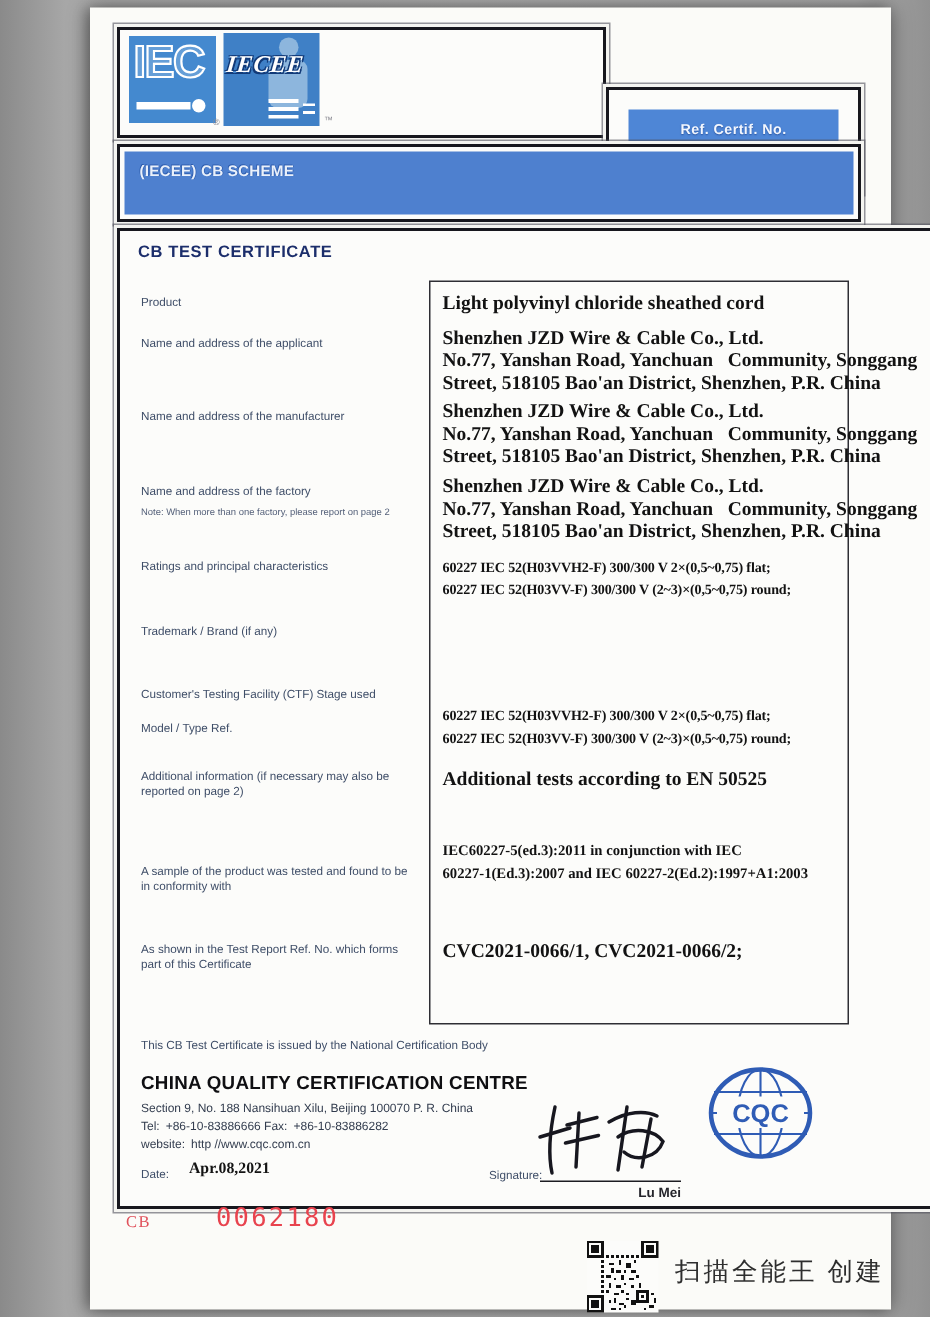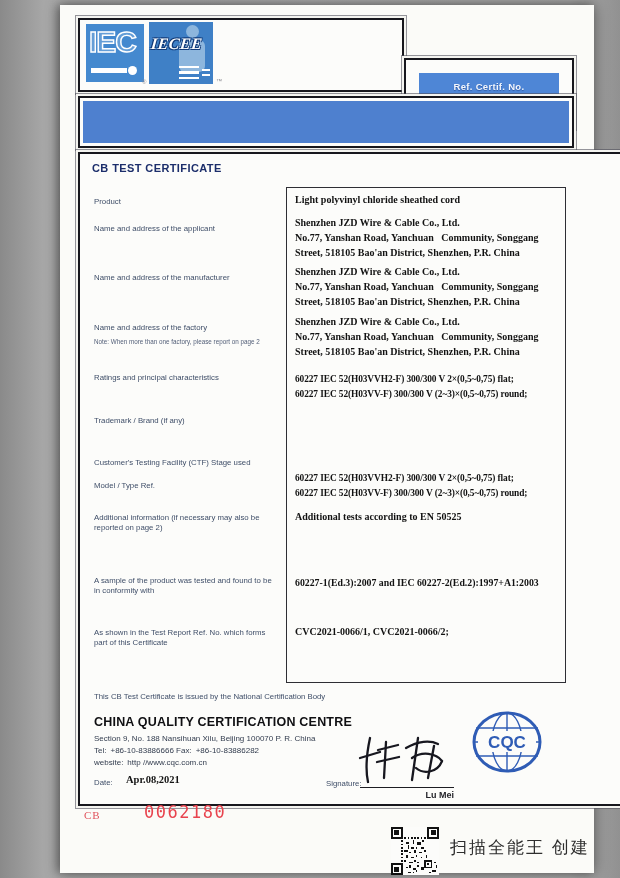--- a/index.html
+++ b/index.html
@@ -48,21 +48,21 @@
 
   
   .body-box{left:18px;top:147px;width:498px;height:650px;padding-left:47px;}
   .cert-title{position:absolute;left:12px;top:8px;font:bold 11px "Liberation Sans",sans-serif;
               color:#1c2e6b;letter-spacing:.4px;}
   .lbl{position:absolute;left:14px;width:185px;font:7.8px/10px "Liberation Sans",sans-serif;color:#3f4e68;}
   .note{font-size:6.3px;line-height:8px;color:#55617a;width:190px;}
   .value-box{position:absolute;left:206px;top:33px;width:278px;height:494px;
              border:1.5px solid #2e2e34;background:#fcfcfa;}
   .vl{position:absolute;left:8px;font-family:"Liberation Serif","DejaVu Serif",serif;font-weight:bold;
-      color:#121212;font-size:10px;white-space:pre;}
+      color:#121212;font-size:13px;white-space:pre;}
   .sm{font-size:9.4px;letter-spacing:-.1px;}
   .md{font-size:9.8px;}
 
   
   .fnote{position:absolute;left:14px;font:7.8px "Liberation Sans",sans-serif;color:#3f4e68;}
   .issuer-name{position:absolute;left:14px;font:bold 12.5px "Liberation Sans",sans-serif;color:#0f0f12;letter-spacing:.2px;}
   .faddr{position:absolute;left:14px;font:8px "Liberation Sans",sans-serif;color:#323c4e;}
   .faddr b{font-weight:normal;margin-right:4px;}
   .date-val{position:absolute;left:46px;font-family:"Liberation Serif",serif;font-weight:bold;font-size:10.5px;color:#141414;}
   .sig-label{position:absolute;left:246px;font:7.8px "Liberation Sans",sans-serif;color:#3f4e68;}
@@ -104,20 +104,21 @@
       <div class="tmmark">™</div>
     </div>
 
     <div class="box ref-box">
       <div class="ref-band">Ref. Certif. No.</div>
       <div class="ref-num">CN53006</div>
     </div>
 
     <div class="box banner">
       <div class="banner-inner">
+        <div>(IECEE) CB SCHEME</div>
       </div>
     </div>
 
     <div class="box body-box">
       <div class="cert-title">CB TEST CERTIFICATE</div>
 
       <div class="lbl" style="top:43px">Product</div>
       <div class="lbl" style="top:70px">Name and address of the applicant</div>
       <div class="lbl" style="top:119px">Name and address of the manufacturer</div>
       <div class="lbl" style="top:169px">Name and address of the factory</div>
@@ -146,20 +147,21 @@
         <div class="vl" style="top:158px">Street, 518105 Bao'an District, Shenzhen, P.R. China</div>
 
         <div class="vl sm" style="top:186px">60227 IEC 52(H03VVH2-F) 300/300 V 2×(0,5~0,75) flat;</div>
         <div class="vl sm" style="top:201px">60227 IEC 52(H03VV-F) 300/300 V (2~3)×(0,5~0,75) round;</div>
 
         <div class="vl sm" style="top:285px">60227 IEC 52(H03VVH2-F) 300/300 V 2×(0,5~0,75) flat;</div>
         <div class="vl sm" style="top:300px">60227 IEC 52(H03VV-F) 300/300 V (2~3)×(0,5~0,75) round;</div>
 
         <div class="vl" style="top:323px">Additional tests according to EN 50525</div>
 
+        <div class="vl md" style="top:374px">IEC60227-5(ed.3):2011 in conjunction with IEC</div>
         <div class="vl md" style="top:389px">60227-1(Ed.3):2007 and IEC 60227-2(Ed.2):1997+A1:2003</div>
 
         <div class="vl" style="top:438px">CVC2021-0066/1, CVC2021-0066/2;</div>
       </div>
 
       <div class="fnote" style="top:538px">This CB Test Certificate is issued by the National Certification Body</div>
       <div class="issuer-name" style="top:561px">CHINA QUALITY CERTIFICATION CENTRE</div>
       <div class="faddr" style="top:580px">Section 9, No. 188 Nansihuan Xilu, Beijing 100070 P. R. China</div>
       <div class="faddr" style="top:592px">
         <b>Tel:</b><span>+86-10-83886666</span>

